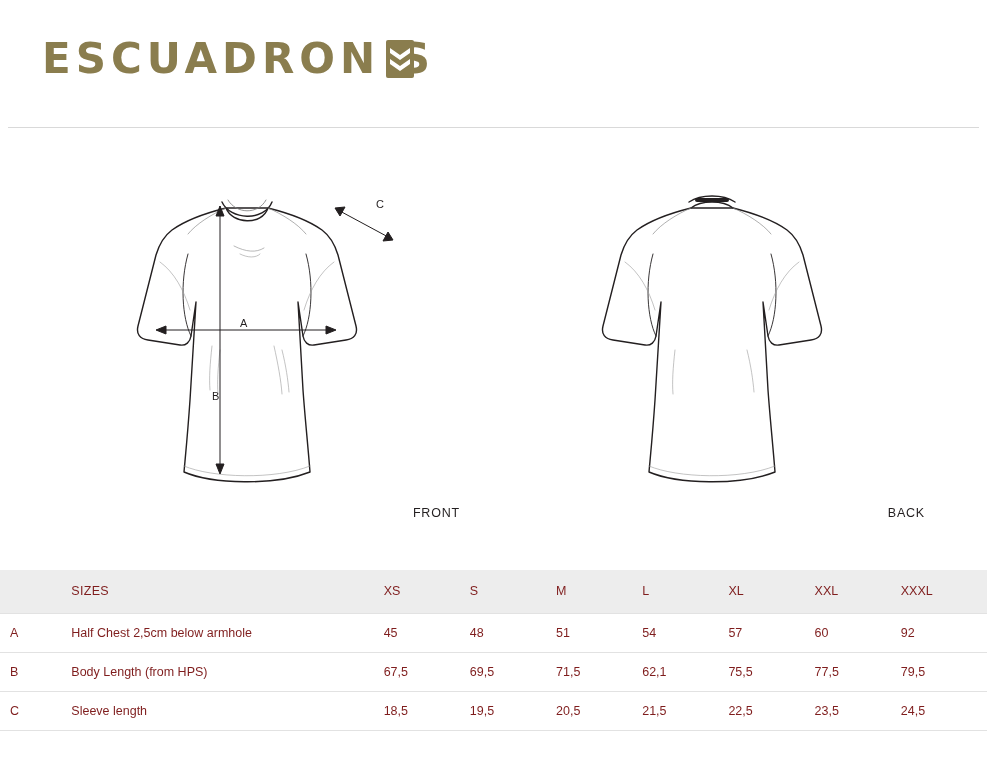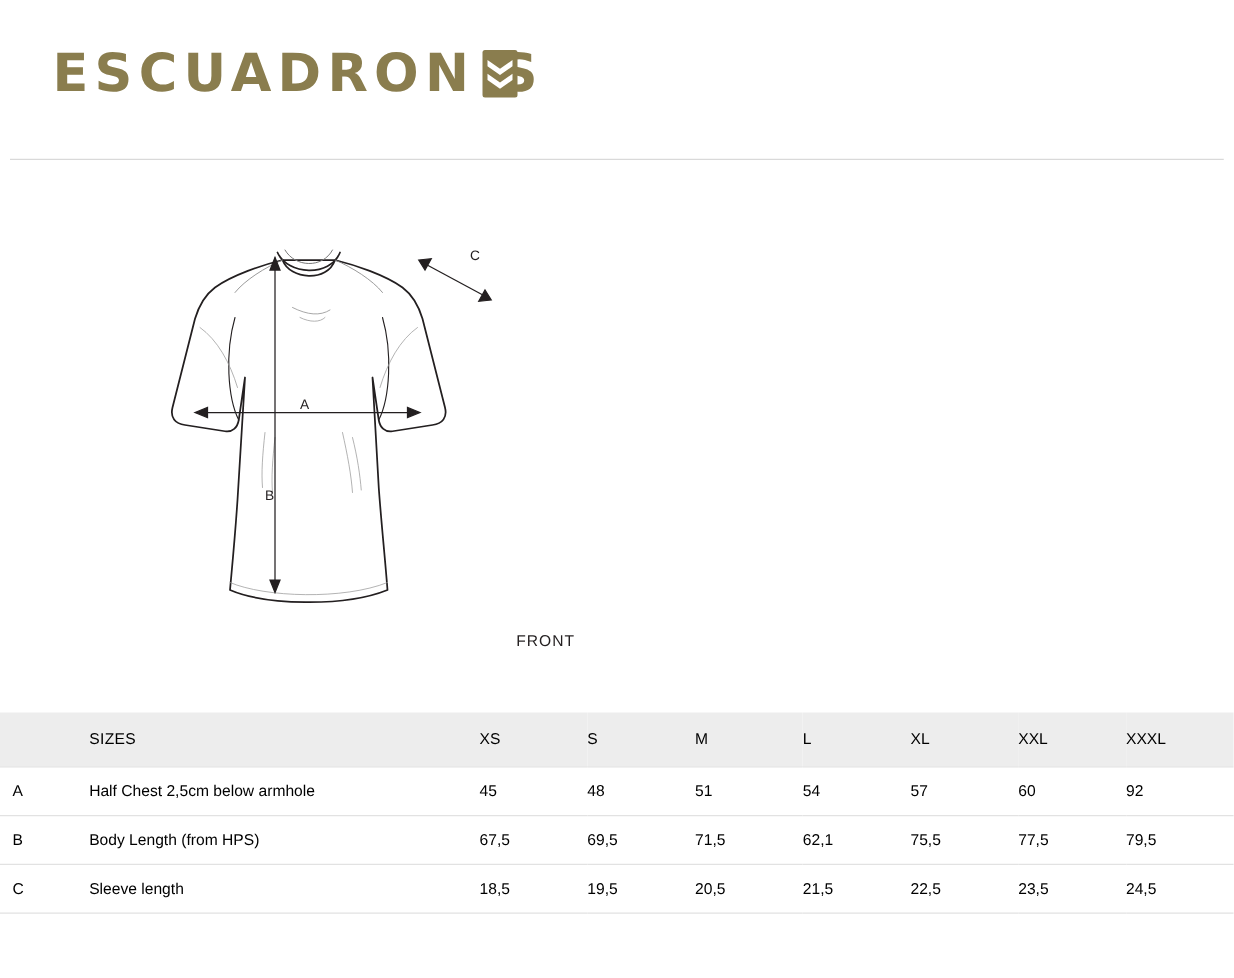--- a/index.html
+++ b/index.html
@@ -118,21 +118,21 @@
   table.sizes {
     width: 987px;
     border-collapse: collapse;
     font-size: 12.5px;
   }
   table.sizes th, table.sizes td {
     text-align: left;
     padding: 0;
     vertical-align: middle;
     font-weight: normal;
-    color: #000000;
+    color: #7f1d1d;
   }
   table.sizes thead tr {
     background: #ededed;
     height: 43px;
   }
   table.sizes tbody tr {
     height: 39px;
     border-bottom: 1px solid #e2e2e2;
   }
   table.sizes tbody tr:first-child { border-top: 1px solid #e2e2e2; }
@@ -235,20 +235,64 @@
         <g stroke="#231f20" stroke-width="1" fill="#231f20">
           <line x1="278" y1="60" x2="330" y2="88"></line>
           <polygon points="275,58 285,57 280,66"></polygon>
           <polygon points="333,90 323,91 328,82"></polygon>
         </g>
         <text x="316" y="58" font-family="Liberation Sans, sans-serif" font-size="11" fill="#231f20">C</text>
       </svg>
       <div class="shirt-caption">FRONT</div>
     </div>
 
+    <div class="shirt-block shirt-back">
+      <svg width="400" height="400" viewBox="0 0 400 400">
+        <g fill="none" stroke="#231f20" stroke-width="1.4" stroke-linejoin="round" stroke-linecap="round">
+          <path d="M166,58
+                   C150,62 126,70 112,80
+                   C104,86 99,95 96,105
+                   L78,176
+                   C76,184 80,189 88,190
+                   L120,195
+                   C126,196 130,192 131,186
+                   L136,152
+                   L130,250
+                   C128,280 126,300 124,322
+                   C152,334 215,336 250,322
+                   C248,296 245,268 243,240
+                   L238,152
+                   L243,186
+                   C244,192 248,196 254,195
+                   L286,190
+                   C294,189 298,184 296,176
+                   L278,105
+                   C275,95 270,86 262,80
+                   C248,70 224,62 208,58 Z"></path>
+
+          <path d="M166,58 C176,50 198,50 208,58"></path>
+          <path d="M164,52 C176,44 198,44 210,52"></path>
+          <path d="M172,50 L202,50" stroke-width="4" stroke="#231f20"></path>
+
+          <path d="M166,58 C152,64 136,74 128,84" stroke-width="0.7" stroke="#8c8c8c"></path>
+          <path d="M208,58 C222,64 238,74 246,84" stroke-width="0.7" stroke="#8c8c8c"></path>
+
+          <path d="M131,186 C122,168 120,132 128,104" stroke-width="0.9"></path>
+          <path d="M243,186 C252,168 254,132 246,104" stroke-width="0.9"></path>
+          <path d="M100,112 C114,122 124,140 130,160" stroke-width="0.6" stroke="#9a9a9a"></path>
+          <path d="M274,112 C260,122 250,140 244,160" stroke-width="0.6" stroke="#9a9a9a"></path>
+
+          <path d="M150,200 C148,218 147,232 148,244" stroke-width="0.6" stroke="#9a9a9a"></path>
+          <path d="M222,200 C226,216 228,230 229,242" stroke-width="0.6" stroke="#9a9a9a"></path>
+
+          <path d="M124,316 C152,328 215,330 250,316" stroke-width="0.6" stroke="#9a9a9a"></path>
+        </g>
+      </svg>
+      <div class="shirt-caption">BACK</div>
+    </div>
   </div>
 
   <div class="table-wrap">
     <table class="sizes">
       <thead>
         <tr>
           <th class="col-key"></th>
           <th class="col-label">SIZES</th>
           <th class="col-size">XS</th>
           <th class="col-size">S</th>

